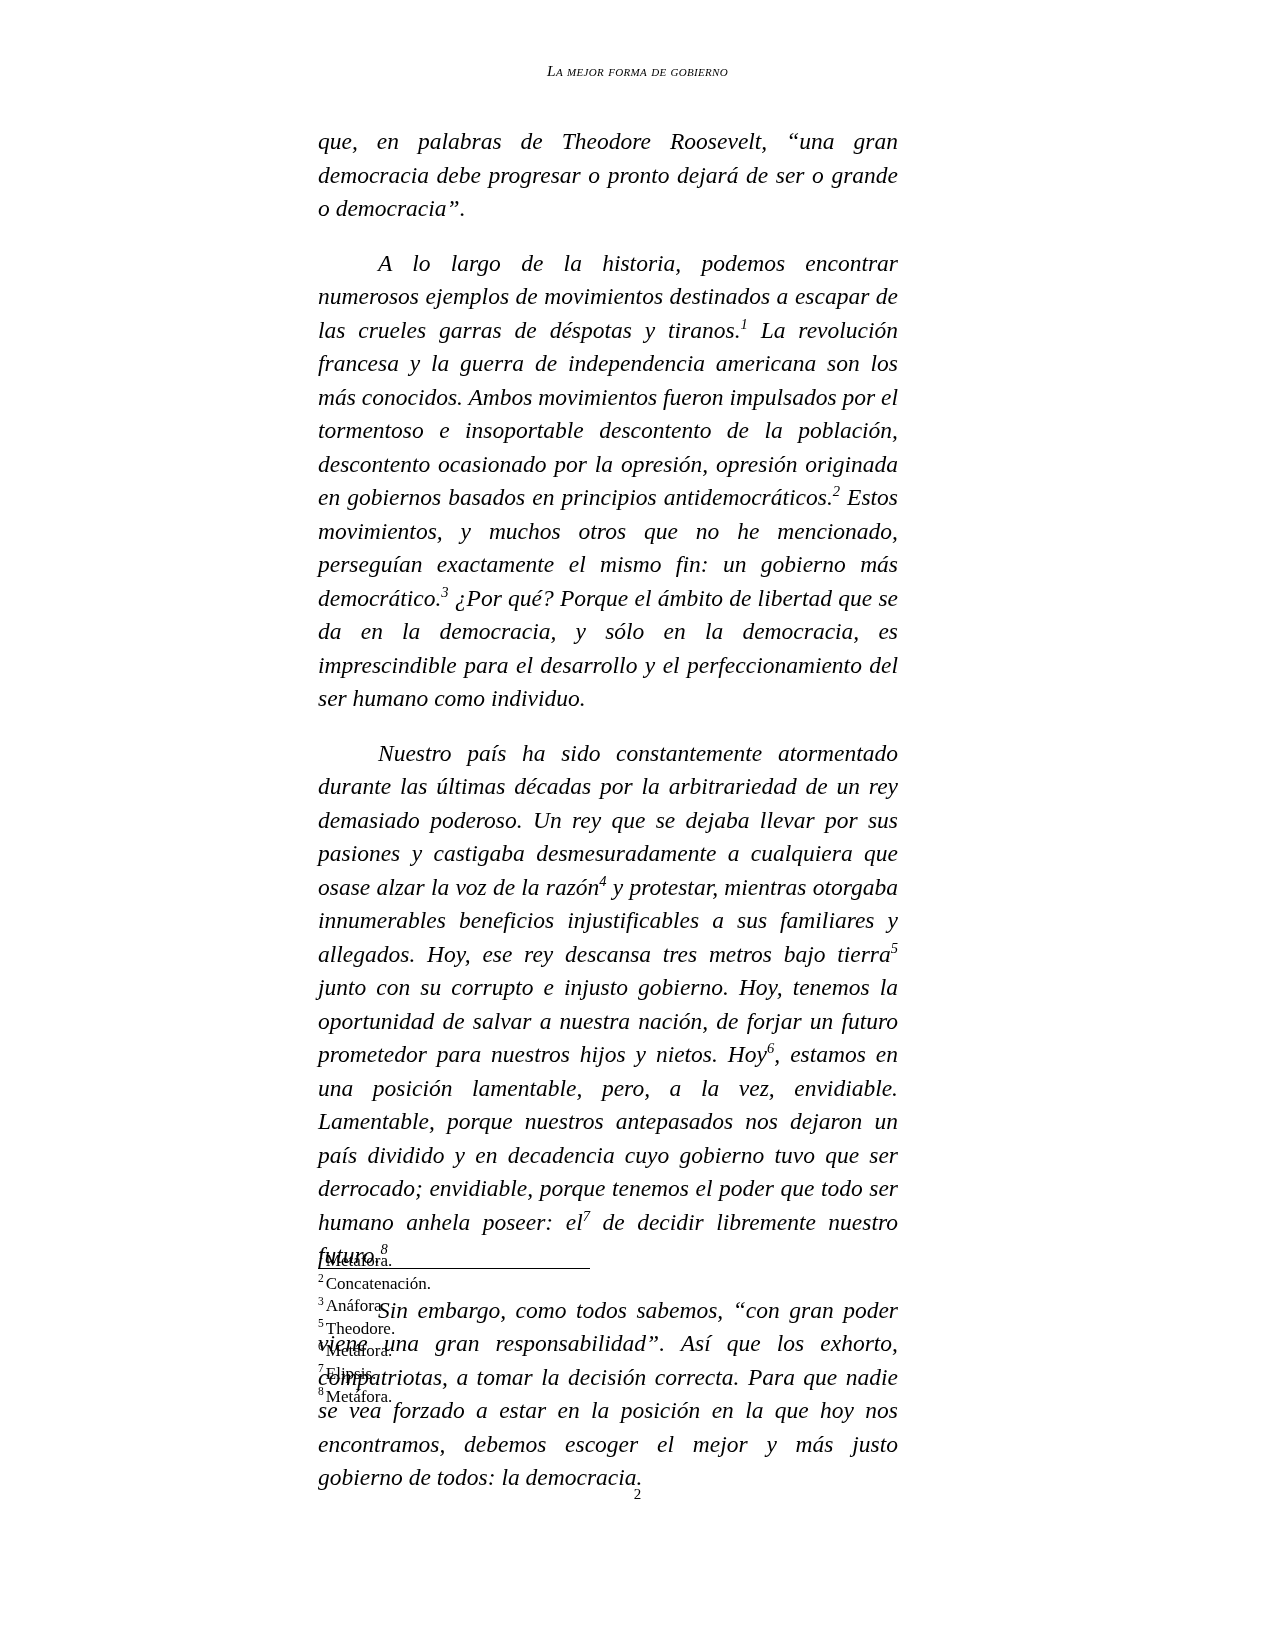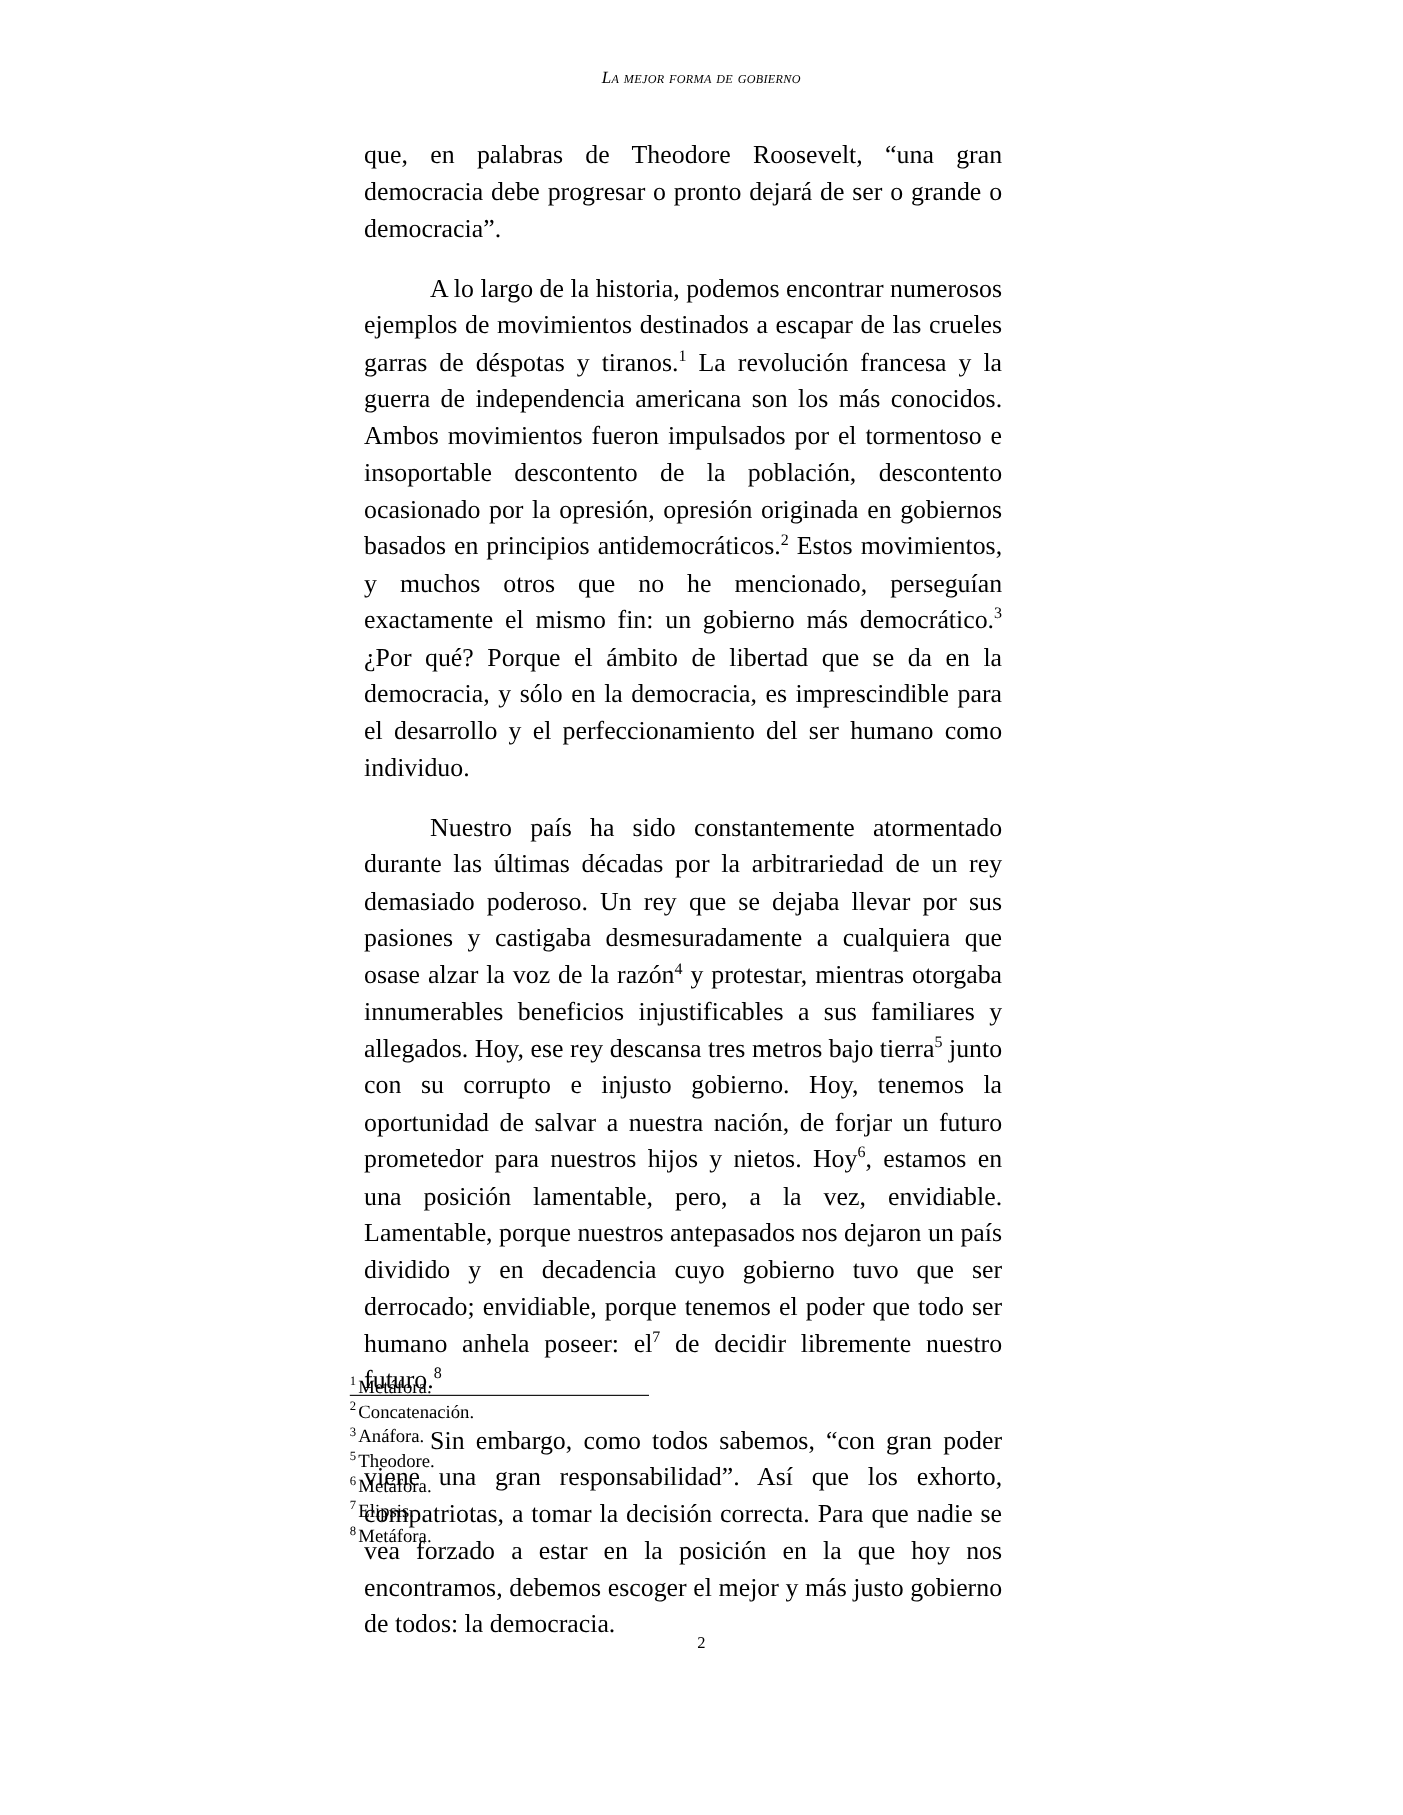--- a/index.html
+++ b/index.html
@@ -26,22 +26,23 @@
     text-align: center;
     font-variant: small-caps;
     font-style: italic;
     font-size: 15.5px;
     letter-spacing: 0.3px;
     color: #000;
   }
   .body-block {
     position: absolute;
     top: 125px;
-    left: 331px;
+    left: 318px;
     width: 580px;
+    font-style: italic;
   }
   .body-block p {
     margin: 0 0 21px 0;
     text-align: justify;
     text-justify: inter-word;
     font-size: 23.5px;
     line-height: 33.5px;
     text-indent: 60px;
     hyphens: none;
   }

